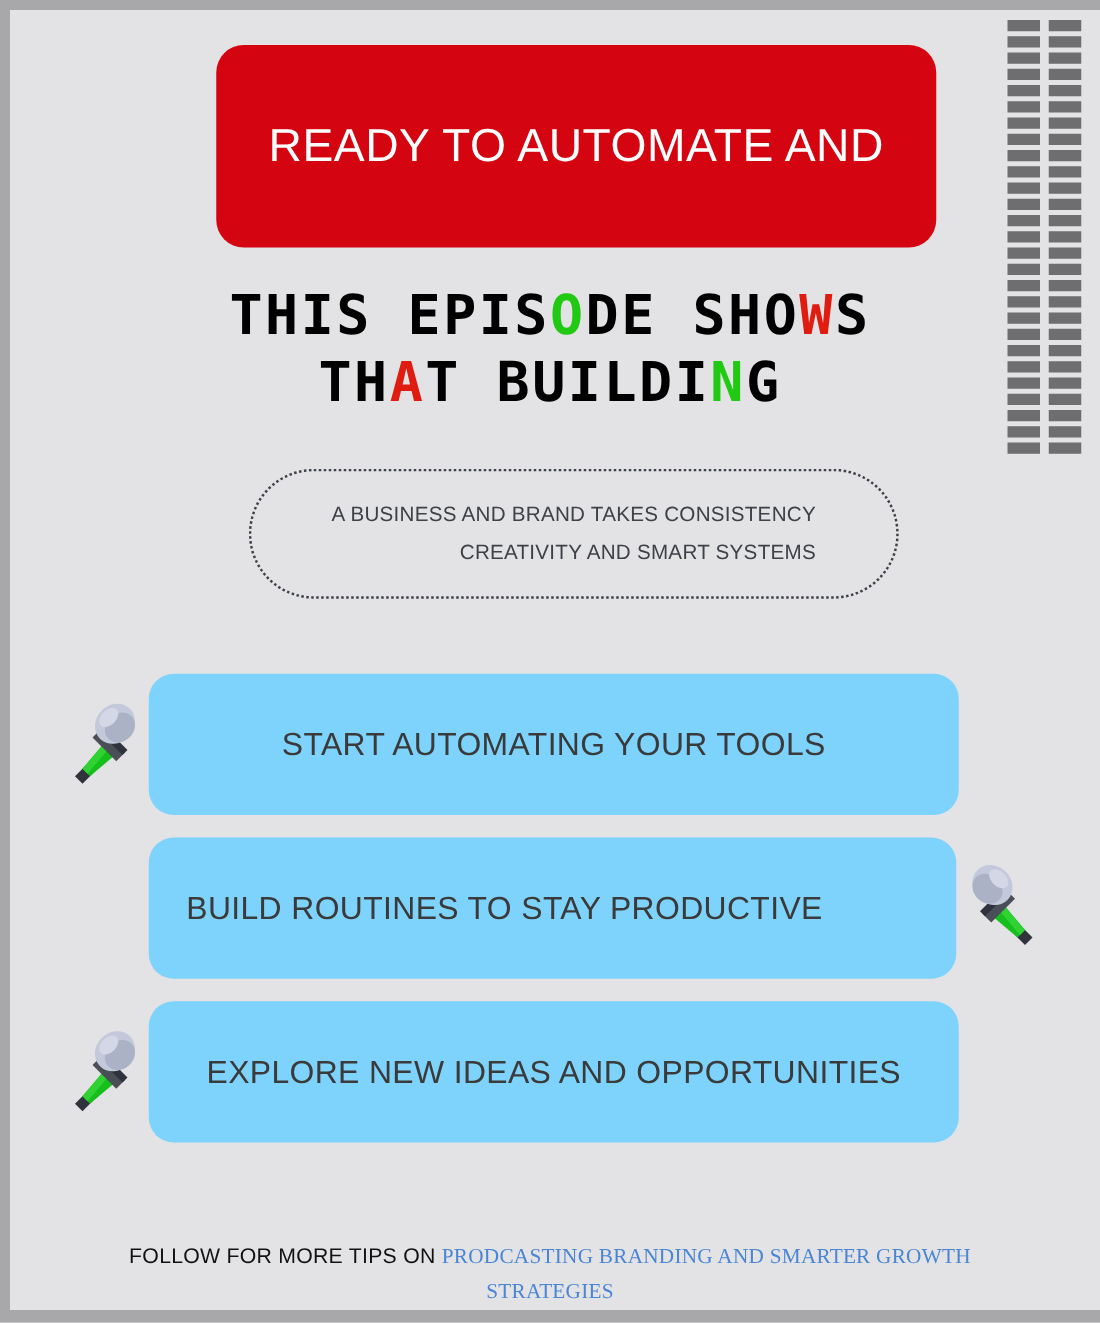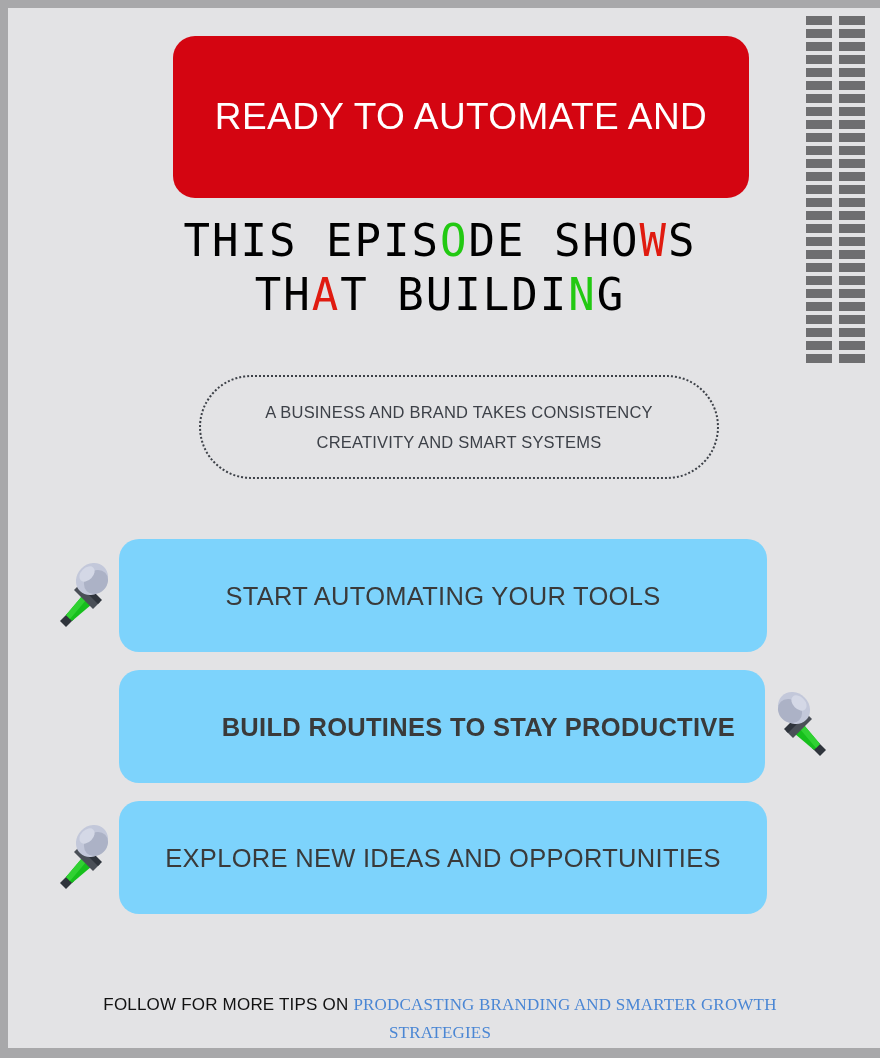--- a/index.html
+++ b/index.html
@@ -69,27 +69,27 @@
     letter-spacing: 0.4px;
     text-align: center;
     text-transform: uppercase;
     font-weight: 400;
   }
 
   
   .headline {
     position: absolute;
     left: 0;
-    top: 206px;
+    top: 218px;
     width: 864px;
     text-align: center;
     font-family: "DejaVu Sans Mono", monospace;
     font-size: 44px;
     line-height: 54px;
-    font-weight: 400;
+    font-weight: 700;
     letter-spacing: 2px;
     color: #000000;
     text-transform: uppercase;
   }
   .headline .hl-line { display: block; white-space: pre; }
   .headline .g { color: #22c912; }
   .headline .r { color: #e01b10; }
 
   
   .subtitle-box {
@@ -100,21 +100,21 @@
     height: 104px;
     border: 2px dotted #3d4148;
     border-radius: 52px;
     box-sizing: border-box;
     display: flex;
     align-items: center;
     justify-content: center;
     padding: 0 34px;
   }
   .subtitle-text {
-    text-align: center;
+    text-align: right;
     color: #3d4148;
     font-size: 16.5px;
     line-height: 30px;
     letter-spacing: 0.2px;
     text-transform: uppercase;
   }
 
   
   .row {
     position: absolute;
@@ -128,21 +128,21 @@
     position: absolute;
     top: 0;
     height: 113px;
     background: #7dd3fc;
     border-radius: 20px;
     display: flex;
     align-items: center;
     box-sizing: border-box;
   }
   .card-1 { left: 111px; width: 648px; justify-content: center; padding: 0 30px; }
-  .card-2 { left: 111px; width: 646px; justify-content: flex-end; padding: 0 30px; font-weight: bold; }
+  .card-2 { left: 111px; width: 646px; justify-content: flex-start; padding: 0 30px; }
   .card-3 { left: 111px; width: 648px; justify-content: center; padding: 0 24px; }
 
   .card-text {
     color: #3a3a3a;
     font-size: 25.5px;
     line-height: 32px;
     letter-spacing: 0.3px;
     text-transform: uppercase;
     text-align: center;
   }

